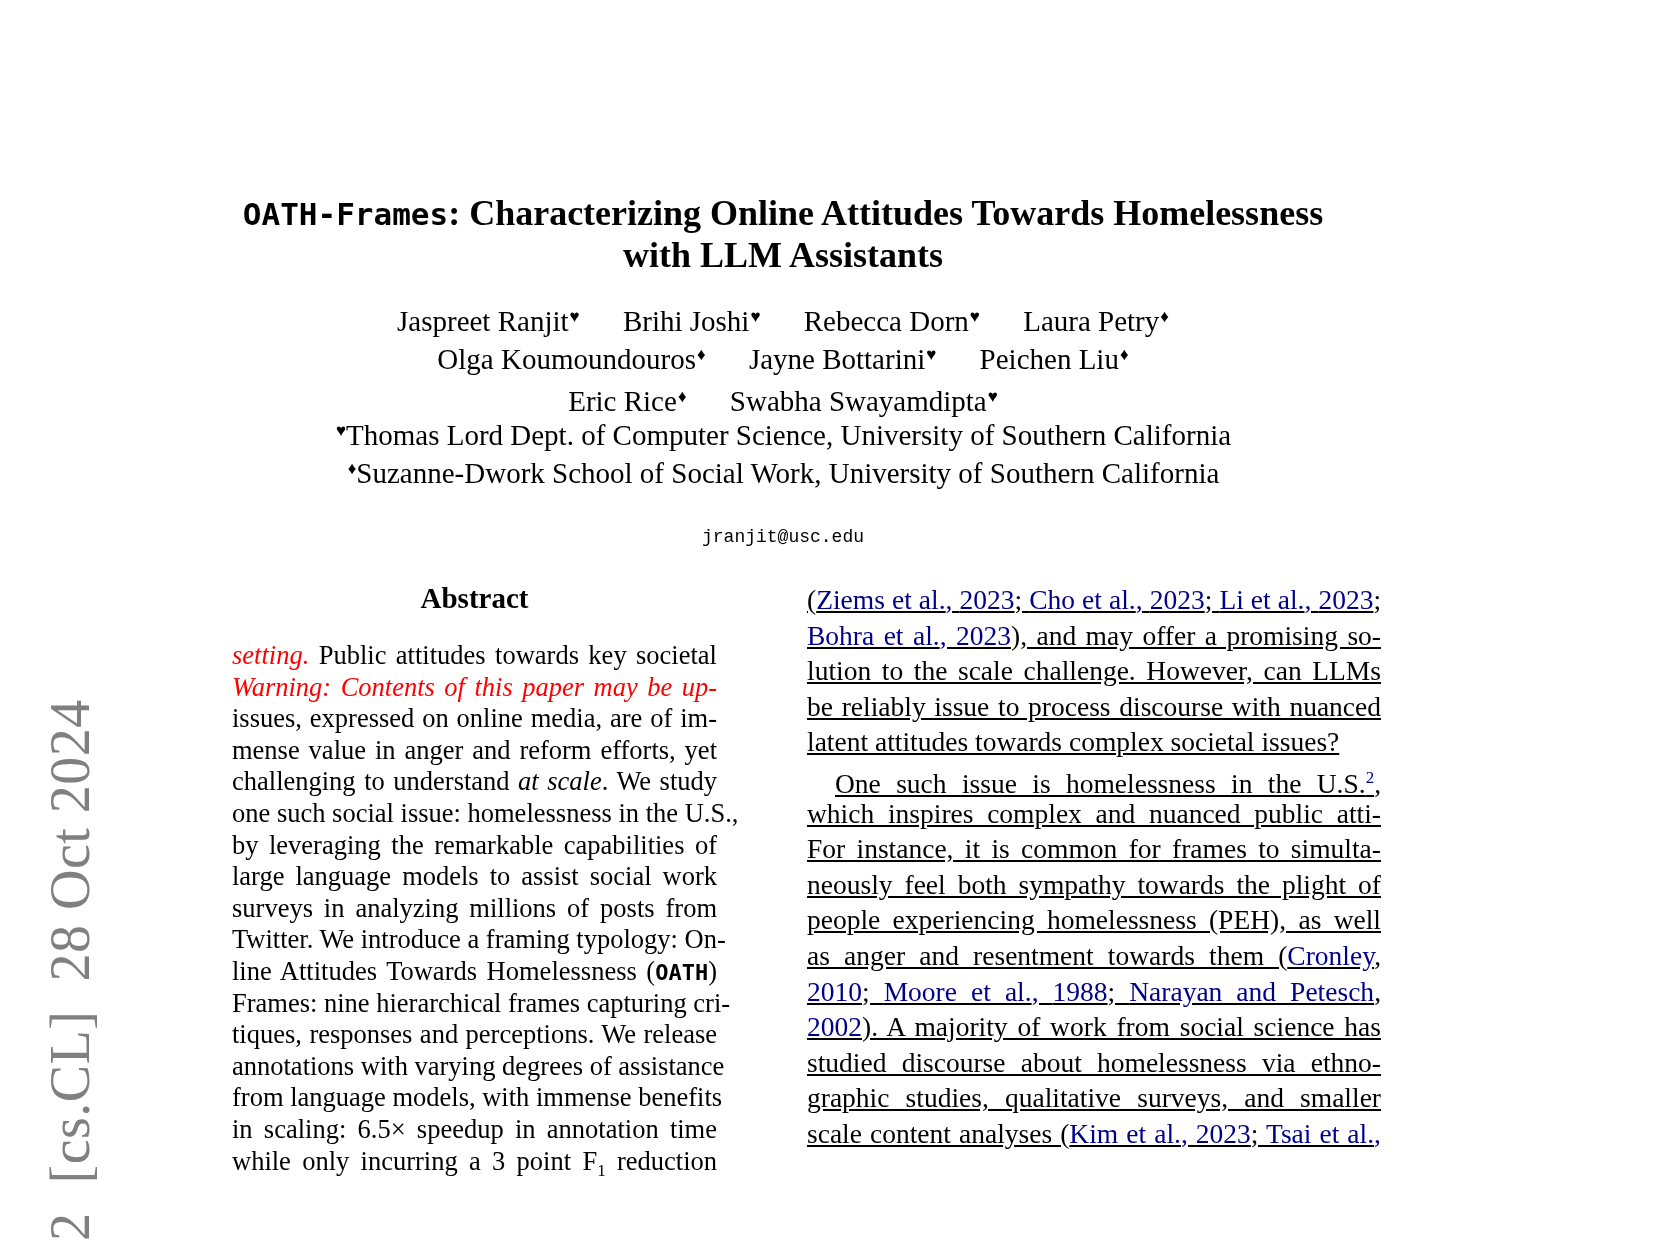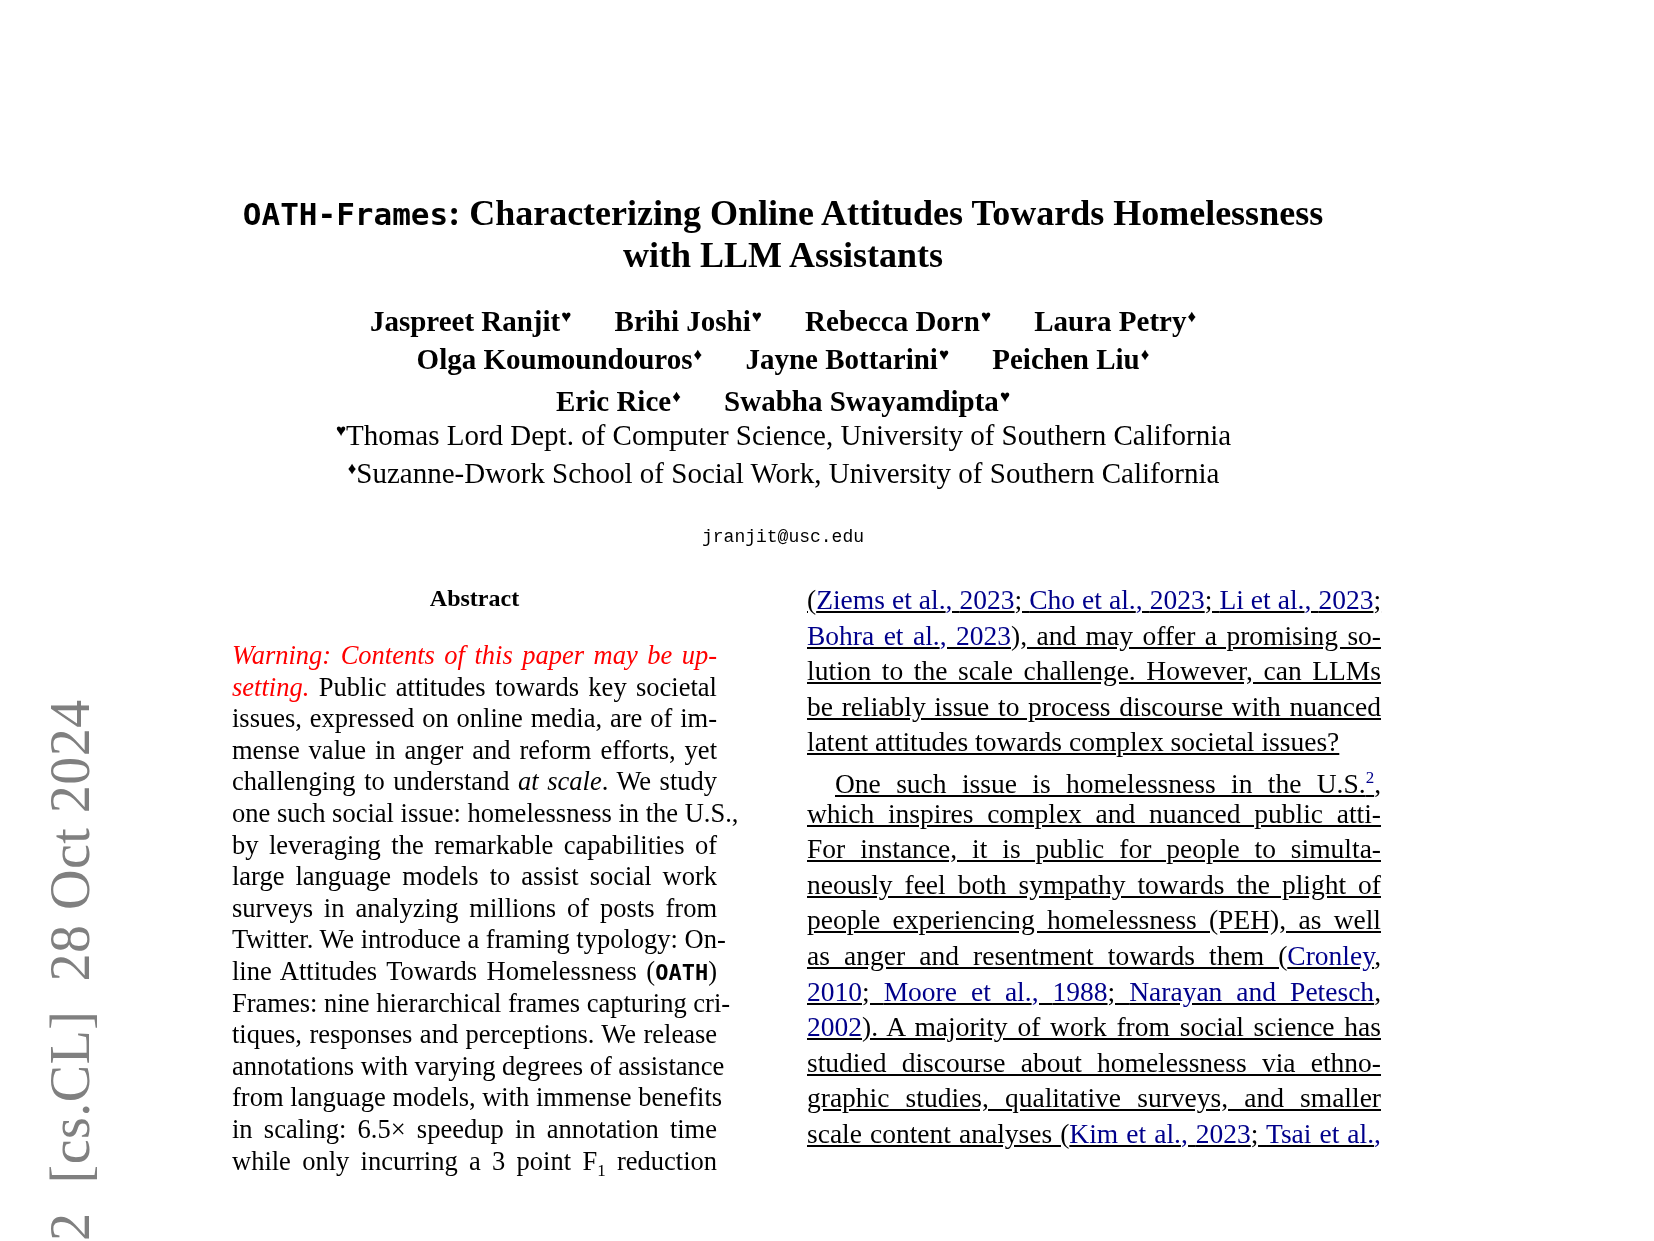--- a/index.html
+++ b/index.html
@@ -11,30 +11,30 @@
   .red { color:#ff0000; font-style:italic; }
 
   #arxiv-stamp { position:absolute; left:42px; top:1241px; transform-origin:0 0;
     transform:rotate(-90deg); white-space:nowrap; color:#808080; font-size:56px;
     letter-spacing:0.5px; line-height:56px; }
 
   #title { position:absolute; left:0; top:193px; width:1566px; text-align:center;
     font-weight:bold; font-size:36px; line-height:41px; }
   #title .mono-t { font-family:"DejaVu Sans Mono", monospace; font-weight:bold; font-size:31px; }
 
-  .authors { position:absolute; left:0; width:1566px; text-align:center; font-weight:bold;
+  .authors { position:absolute; left:0; width:1566px; text-align:center; font-weight:normal;
     font-size:29px; line-height:38px; }
   .authors span.author { margin:0 18px; }
   sup.sym { font-size:17px; vertical-align:top; position:relative; top:-4px; margin-left:1px; }
 
   .affil { position:absolute; left:0; width:1566px; text-align:center; font-size:29px; line-height:38px; }
   #email { position:absolute; left:0; top:519px; width:1566px; text-align:center; font-size:18px; line-height:36px; }
 
   #abstract-heading { position:absolute; left:232px; top:580px; width:485px; text-align:center;
-    font-weight:bold; font-size:24px; line-height:36px; }
+    font-weight:bold; font-size:29px; line-height:36px; }
 
   .col { position:absolute; font-size:26.5px; line-height:31.6px; }
   #left-col { left:232px; top:640px; width:485px; }
   #right-col { left:807px; top:582px; width:574px; font-size:27.5px; line-height:35.6px;text-decoration:underline; }
   .line { display:block; white-space:nowrap; text-align:justify; text-align-last:justify; height:31.6px; }
   #right-col .line { height:35.6px; }
   .line.last { text-align-last:left; }
   .indent { padding-left:28px; }
 </style>
 </head>
@@ -69,22 +69,22 @@
   <sup class="sym">♥</sup><span>Thomas Lord Dept. of Computer Science, University of Southern California</span>
 </div>
 <div class="affil" style="top:454px;">
   <sup class="sym">♦</sup><span>Suzanne-Dwork School of Social Work, University of Southern California</span>
 </div>
 <div id="email" class="mono">jranjit@usc.edu</div>
 
 <div id="abstract-heading">Abstract</div>
 
 <div id="left-col" class="col">
+  <span class="line"><span class="red">setting.</span><span> Public attitudes towards key societal</span></span>
   <span class="line red">Warning: Contents of this paper may be up-</span>
-  <span class="line"><span class="red">setting.</span><span> Public attitudes towards key societal</span></span>
   <span class="line">issues, expressed on online media, are of im-</span>
   <span class="line">mense value in anger and reform efforts, yet</span>
   <span class="line"><span>challenging to understand </span><i>at scale</i><span>. We study</span></span>
   <span class="line">one such social issue: homelessness in the U.S.,</span>
   <span class="line">by leveraging the remarkable capabilities of</span>
   <span class="line">large language models to assist social work</span>
   <span class="line">surveys in analyzing millions of posts from</span>
   <span class="line">Twitter. We introduce a framing typology: On-</span>
   <span class="line"><span>line Attitudes Towards Homelessness (</span><span class="monob" style="font-size:22px;">OATH</span><span>)</span></span>
   <span class="line">Frames: nine hierarchical frames capturing cri-</span>
@@ -96,21 +96,21 @@
 </div>
 
 <div id="right-col" class="col">
   <span class="line"><span>(</span><a class="cite"><span>Ziems et al.</span>, <span>2023</span></a>; <a class="cite"><span>Cho et al.</span>, <span>2023</span></a>; <a class="cite"><span>Li et al.</span>, <span>2023</span></a>;</span>
   <span class="line"><a class="cite"><span>Bohra et al.</span>, <span>2023</span></a><span>), and may offer a promising so-</span></span>
   <span class="line">lution to the scale challenge. However, can LLMs</span>
   <span class="line">be reliably issue to process discourse with nuanced</span>
   <span class="line last">latent attitudes towards complex societal issues?</span>
   <span class="line indent"><span>One such issue is homelessness in the U.S.</span><sup class="cite" style="font-size:17px;">2</sup><span>,</span></span>
   <span class="line">which inspires complex and nuanced public atti-</span>
-  <span class="line">For instance, it is public for people to simulta-</span>
+  <span class="line">For instance, it is common for frames to simulta-</span>
   <span class="line">neously feel both sympathy towards the plight of</span>
   <span class="line">people experiencing homelessness (PEH), as well</span>
   <span class="line"><span>as anger and resentment towards them (</span><a class="cite">Cronley</a>,</span>
   <span class="line"><a class="cite">2010</a>; <a class="cite"><span>Moore et al.</span>, <span>1988</span></a>; <a class="cite">Narayan and Petesch</a>,</span>
   <span class="line"><a class="cite">2002</a><span>). A majority of work from social science has</span></span>
   <span class="line">studied discourse about homelessness via ethno-</span>
   <span class="line">graphic studies, qualitative surveys, and smaller</span>
   <span class="line"><span>scale content analyses (</span><a class="cite"><span>Kim et al.</span>, <span>2023</span></a>; <a class="cite"><span>Tsai et al.</span>,</a></span>
 </div>
 

